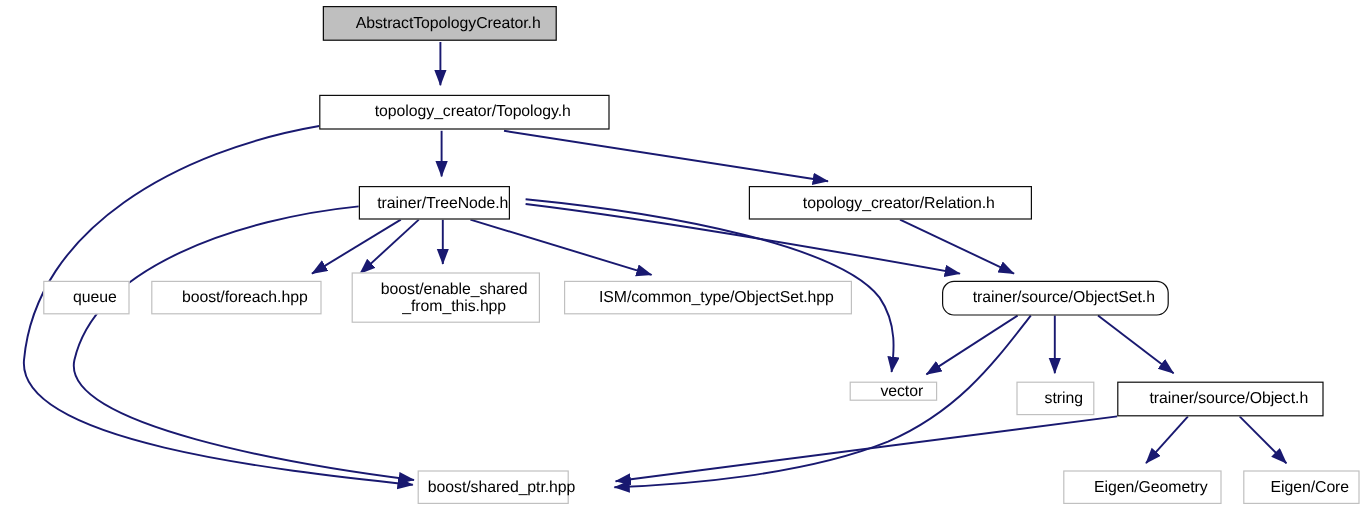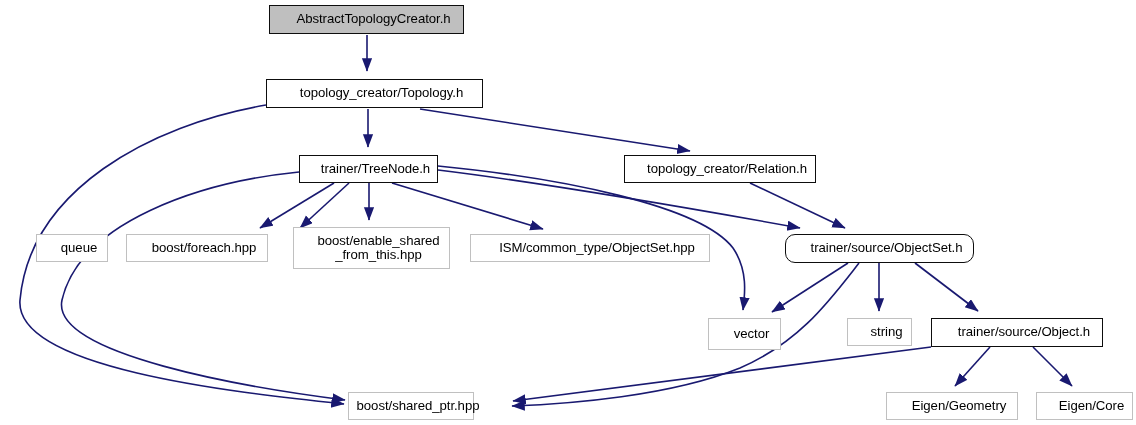--- a/index.html
+++ b/index.html
@@ -97,30 +97,30 @@
       <path d="M990,347 L955,386"></path>
 
       <path d="M1033,347 L1072,386"></path>
 
       <path d="M931,347 L513,401"></path>
     </g>
   </svg>
 
   <div id="node-layer">
       <div class="graph-node root" style="left: 269px; top: 5px; width: 195px; height: 29px;">AbstractTopologyCreator.h</div>
-      <div class="graph-node project" style="left: 266px; top: 79px; width: 217px; height: 29px;">topology_creator/Topology.h</div>
-      <div class="graph-node project" style="left: 299px; top: 155px; width: 139px; height: 28px;">trainer/TreeNode.h</div>
-      <div class="graph-node project" style="left: 624px; top: 155px; width: 192px; height: 28px;">topology_creator/Relation.h</div>
+      <div class="graph-node project" style="left: 266px; top: 79px; width: 242px; height: 29px;">topology_creator/Topology.h</div>
+      <div class="graph-node project" style="left: 299px; top: 155px; width: 126px; height: 28px;">trainer/TreeNode.h</div>
+      <div class="graph-node project" style="left: 624px; top: 155px; width: 236px; height: 28px;">topology_creator/Relation.h</div>
       <div class="graph-node system" style="left: 36px; top: 234px; width: 72px; height: 28px;">queue</div>
       <div class="graph-node system" style="left: 126px; top: 234px; width: 142px; height: 28px;">boost/foreach.hpp</div>
       <div class="graph-node system" style="left: 293px; top: 227px; width: 157px; height: 42px;">boost/enable_shared
 _from_this.hpp</div>
       <div class="graph-node system" style="left: 470px; top: 234px; width: 240px; height: 28px;">ISM/common_type/ObjectSet.hpp</div>
       <div class="graph-node project" style="left: 785px; top: 234px; width: 189px; height: 29px; border-radius: 10px;">trainer/source/ObjectSet.h</div>
-      <div class="graph-node system" style="left: 708px; top: 318px; width: 73px; height: 32px; text-align: right;">vector</div>
+      <div class="graph-node system" style="left: 708px; top: 318px; width: 73px; height: 16px; text-align: right;">vector</div>
       <div class="graph-node system" style="left: 847px; top: 318px; width: 65px; height: 28px;">string</div>
       <div class="graph-node project" style="left: 931px; top: 318px; width: 172px; height: 29px;">trainer/source/Object.h</div>
       <div class="graph-node system" style="left: 348px; top: 392px; width: 126px; height: 28px;">boost/shared_ptr.hpp</div>
       <div class="graph-node system" style="left: 886px; top: 392px; width: 132px; height: 28px;">Eigen/Geometry</div>
       <div class="graph-node system" style="left: 1036px; top: 392px; width: 97px; height: 28px;">Eigen/Core</div>
     </div>
 
 </div>
 
 </body></html>

